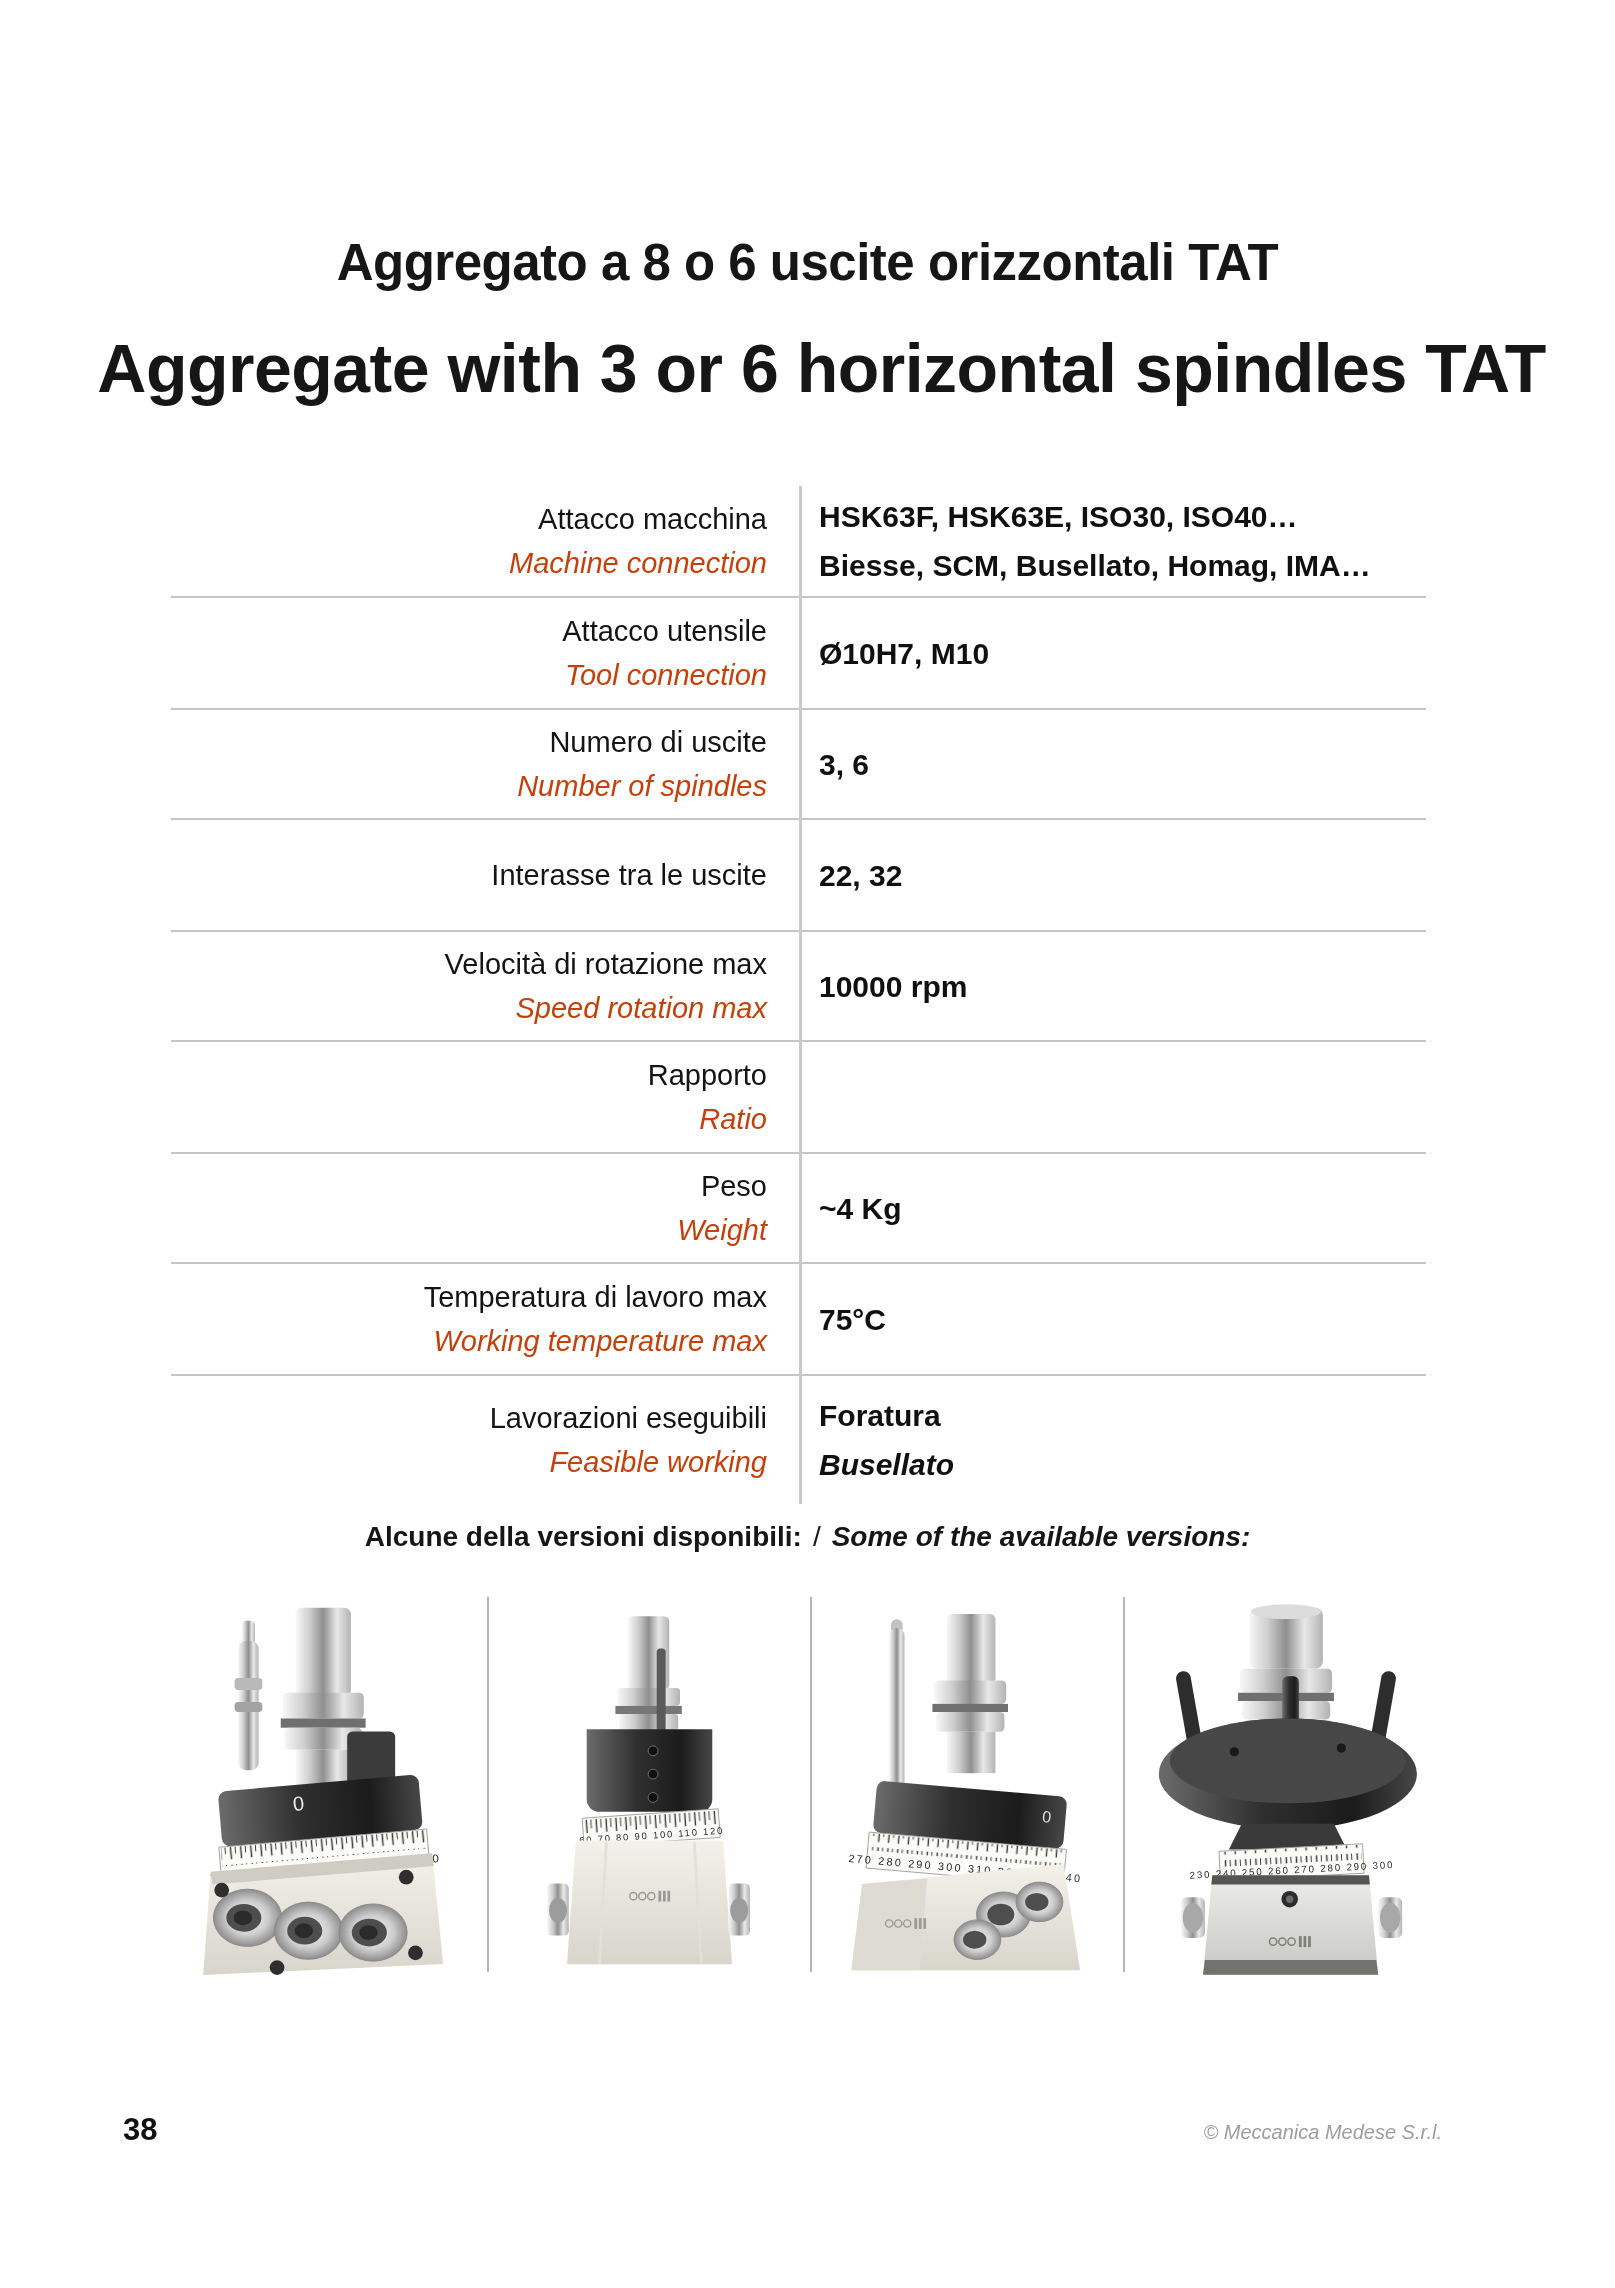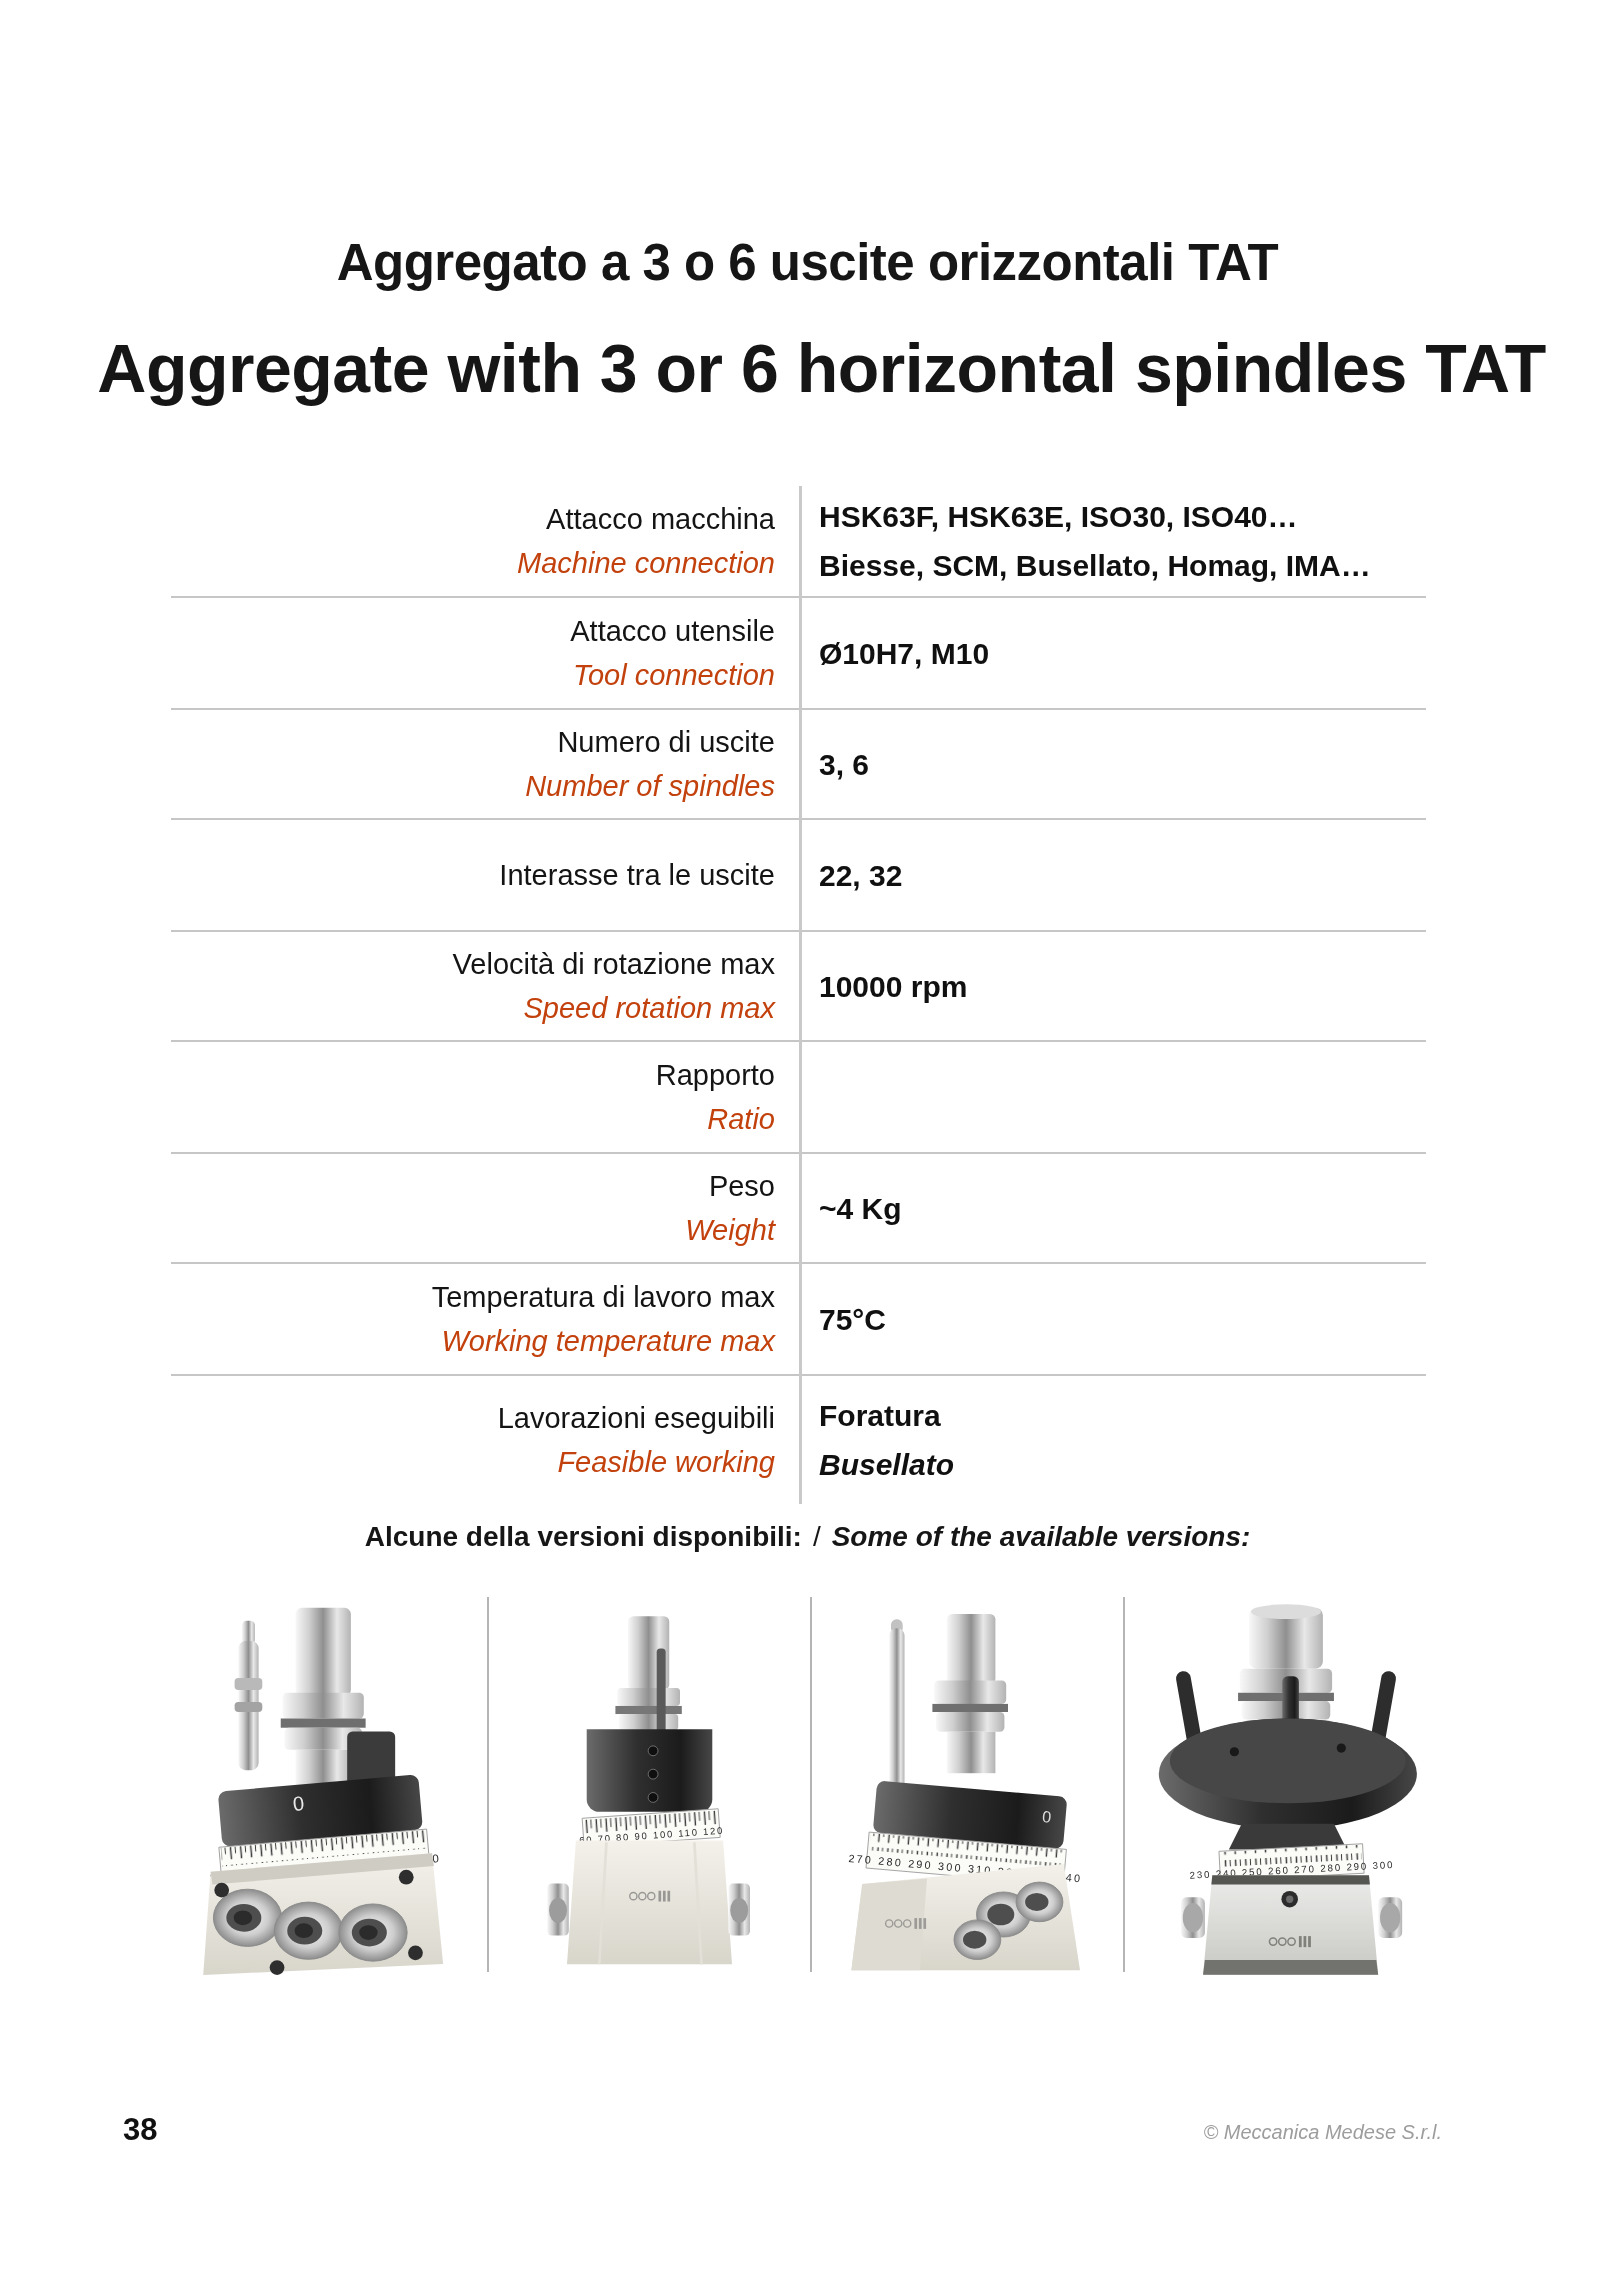--- a/index.html
+++ b/index.html
@@ -11,21 +11,21 @@
             font-size:51px;font-weight:700;letter-spacing:-0.5px;margin:0;}
   .title-en{position:absolute;top:315px;left:0;width:100%;text-align:center;
             font-size:68px;font-weight:700;letter-spacing:-0.5px;margin:14px;}
 
   
   .spec{position:absolute;left:171px;top:486px;width:1255px;}
   .spec .vdivider{position:absolute;left:628px;top:0;width:2.8px;height:1018px;background:#c9c9c9;}
   .srow{display:flex;box-sizing:border-box;border-bottom:2.8px solid #c6c6c6;}
   .srow.last{border-bottom:none;}
   .h121{height:112px;} .h119{height:110px;} .h140{height:128px;}
-  .cl{width:628px;box-sizing:border-box;padding-right:24px;display:flex;flex-direction:column;
+  .cl{width:628px;box-sizing:border-box;padding-right:32px;display:flex;flex-direction:column;
       justify-content:center;align-items:flex-end;}
   .cv{flex:1;box-sizing:border-box;padding-left:20px;display:flex;flex-direction:column;justify-content:center;}
   .lab-it{font-size:29px;line-height:44px;color:#141414;white-space:nowrap;}
   .lab-en{font-size:29px;line-height:44px;font-style:italic;color:#c2410c;white-space:nowrap;}
   .val{font-size:30px;font-weight:700;line-height:49px;color:#101010;white-space:nowrap;}
   .val.italic{font-style:italic;}
 
   
   .caption{position:absolute;top:1521px;left:0;width:100%;text-align:center;font-size:28px;font-weight:700;}
   .caption .sep{padding:0 11px;font-weight:400;}
@@ -77,21 +77,21 @@
           <stop offset="0.6" stop-color="#cecece"></stop>
         <stop offset="1" stop-color="#8d8d8d"></stop>
       </radialGradient>
       <pattern id="pTick" width="11" height="22" patternUnits="userSpaceOnUse">
         <line x1="1.5" y1="0" x2="1.5" y2="16" stroke="#3c3c3c" stroke-width="1.6"></line>
         <line x1="6.5" y1="0" x2="6.5" y2="10" stroke="#3c3c3c" stroke-width="1.1"></line>
       </pattern>
     </defs>
   </svg>
 
-  <h1 class="title-it">Aggregato a 3 o 6 uscite orizzontali TAT</h1>
+  <h1 class="title-it">Aggregato a 8 o 6 uscite orizzontali TAT</h1>
   <h2 class="title-en">Aggregate with 3 or 6 horizontal spindles TAT</h2>
 
   <section class="spec">
     <div class="vdivider"></div>
 
     <div class="srow h121">
       <div class="cl">
         <div class="lab-it">Attacco macchina</div>
         <div class="lab-en">Machine connection</div>
       </div>

